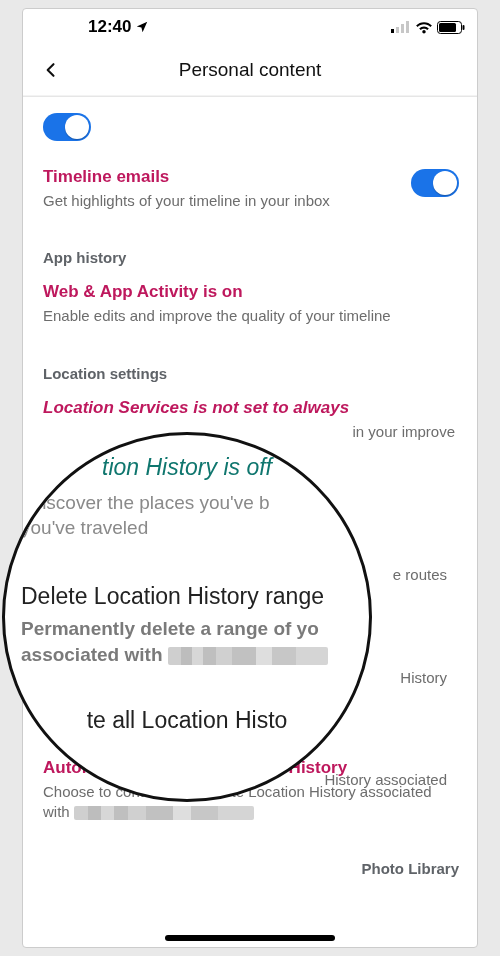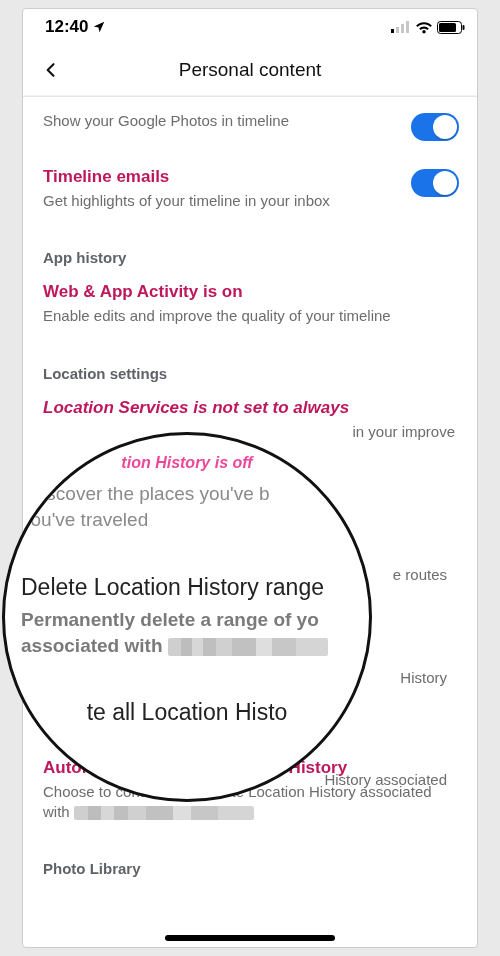--- a/index.html
+++ b/index.html
@@ -9,21 +9,21 @@
     background:#e9e9e9;
     font-family:-apple-system, "Helvetica Neue", Arial, sans-serif;
     position:relative;
   }
   .phone {
     position:absolute; left:22px; top:8px; width:456px; height:940px;
     background:#fff; border:1px solid #ccc; border-radius:4px;
     overflow:hidden;
   }
   
-  .status-bar { height:36px; display:flex; align-items:center; justify-content:space-between; padding:0 12px 0 22px; }
+  .status-bar { height:36px; display:flex; align-items:center; justify-content:space-between; padding:0 12px 0 22px;margin-left:43px; }
   .status-left { font-weight:600; font-size:17px; display:flex; align-items:center; gap:4px;}
   .status-right { display:flex; align-items:center; gap:4px; }
   .status-right svg { display:block; }
   
   .header { height:50px; display:flex; align-items:center; position:relative; border-bottom:1px solid rgba(0,0,0,0); padding:0 10px;}
   .header .back { width:36px; height:36px; display:flex; align-items:center; justify-content:center;}
   .header .title { position:absolute; left:0; right:0; text-align:center; font-size:19px; font-weight:400; color:#111; pointer-events:none;}
   .divider-strong { height:2px; background:#e6e6e6; box-shadow:0 1px 0 #f3f3f3 inset; }
   
   .content { padding:0 18px 0 20px; }
@@ -40,21 +40,21 @@
   
   .home-ind { position:absolute; left:50%; bottom:6px; transform:translateX(-50%); width:170px; height:6px; background:#000; border-radius:6px; }
 
   
   .magnifier {
     position:absolute; left:2px; top:432px; width:370px; height:370px;
     border:3px solid #111; border-radius:50%;
     overflow:hidden; background:#fff;
   }
   .mag-inner { padding:12px 16px 0 16px; font-family:inherit; }
-  .mag-title-partial { font-style:italic; font-weight:700; font-size:16px; color:#ec4899; line-height:1.25; padding-top:6px;}
+  .mag-title-partial { font-style:italic; font-weight:400; font-size:23px; color:#0f766e; line-height:1.25; padding-top:6px;}
   .mag-sub-gray { font-size:19px; color:#8a8a8a; line-height:1.35; margin-top:8px;}
   .mag-h { font-size:23px; color:#222; font-weight:400; margin-top:42px;}
   .mag-h-sub { font-size:19px; color:#7a7a7a; line-height:1.35; margin-top:6px;font-weight:bold;}
   .mag-h2 { font-size:23px; color:#222; font-weight:400; margin-top:40px; text-align:center;}
   .pixelate {
     display:inline-block; width:160px; height:18px;
     background:
       linear-gradient(90deg,#cfcfcf 0 8%,#bdbdbd 8% 15%,#d7d7d7 15% 22%,#bfbfbf 22% 30%,#d0d0d0 30% 40%,#c1c1c1 40% 55%,#dedede 55% 65%,#c7c7c7 65% 80%,#d5d5d5 80% 100%);
     filter: blur(0.4px);
     vertical-align:middle; border-radius:2px;
@@ -100,23 +100,20 @@
           <path fill="none" stroke="#111" stroke-width="2.5" stroke-linecap="round" stroke-linejoin="round" d="M15 5l-7 7 7 7"></path>
         </svg>
     </div>
     <div class="title">Personal content</div>
   </div>
   <div class="divider-strong"></div>
 
   <div class="content">
 
     <div class="row with-toggle">
-      <div class="txt">
-        <div class="row-sub">Show your Google Photos in timeline</div>
-      </div>
       <div class="toggle"></div>
     </div>
 
     <div class="row with-toggle">
       <div class="txt">
         <div class="row-title">Timeline emails</div>
         <div class="row-sub">Get highlights of your timeline in your inbox</div>
       </div>
       <div class="toggle"></div>
     </div>
@@ -137,21 +134,21 @@
 
     <div style="height:290px;"></div>
 
     <div class="row">
       <div class="row-title">Automatically delete Location History</div>
       <div class="row-sub">
         <span>Choose to continuously delete Location History associated with </span><span class="pixelate sm"></span>
       </div>
     </div>
 
-    <div class="section-label" style="padding-bottom:6px;">Photo Library</div>
+    <div class="section-label" style="padding-bottom:6px;text-align:right;">Photo Library</div>
 
   </div>
 
   <div class="peek" style="right:30px; top:557px;">e routes</div>
   <div class="peek" style="right:30px; top:660px;">History</div>
   <div class="peek" style="right:30px; top:762px;">History associated</div>
 
   <div class="home-ind"></div>
 </div>
 

